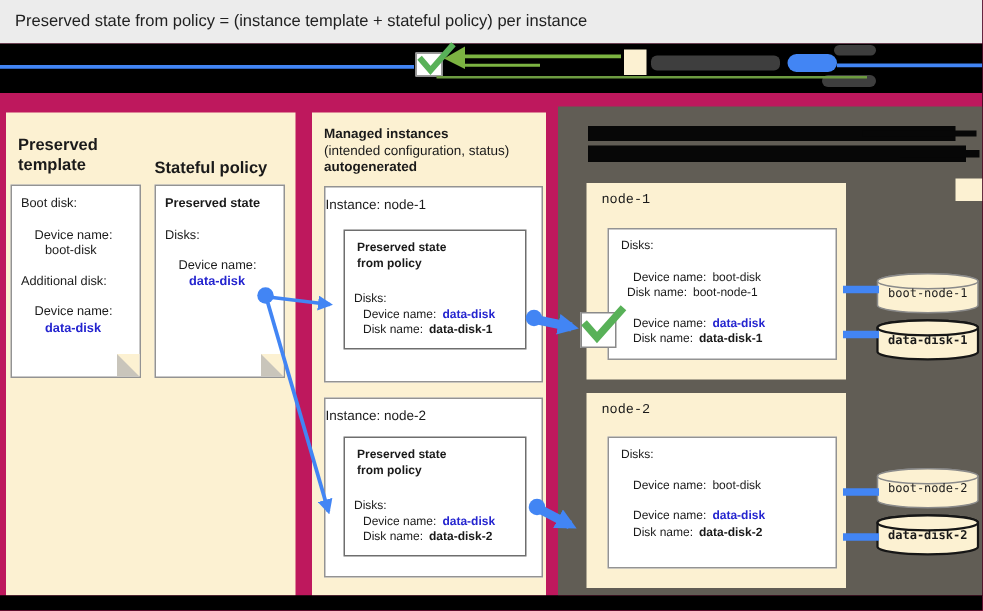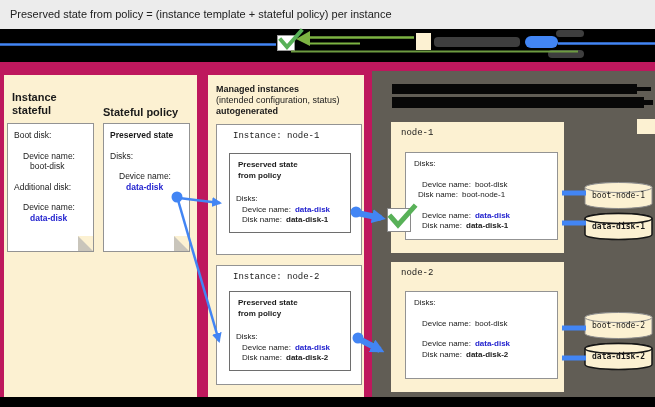--- a/index.html
+++ b/index.html
@@ -31,21 +31,21 @@
   .fold{position:absolute;right:0;bottom:0;width:15px;height:15px;
         background:linear-gradient(to top right,#c9c5bb 49.5%,#fcf1d2 50.5%);}
   .dline{font-family:Liberation Sans, sans-serif;font-size:8.5px;line-height:10.5px;color:#1a1a1a;padding-left:6px;}
   .sm .dline{font-size:8px;line-height:10.5px;}
   .ind1{padding-left:15px;}
   .ind2{padding-left:22px;}
   .mt6{margin-top:6px;} .mt10{margin-top:10px;} .mt13{margin-top:13px;}
   .bold{font-weight:bold;}
   .bluev{color:#2424cf;font-weight:bold;}
   .ml{margin-left:4px;}
-  .inst-title{font-family:Liberation Mono, monospace;font-size:9px;padding-left:16px;margin-top:6px;color:#1a1a1a;}
+  .inst-title{font-family:Liberation Sans, sans-serif;font-size:9px;padding-left:0;margin-top:6px;color:#1a1a1a;}
   .innerbox{position:absolute;background:#fff;border:1px solid #6e6e6e;box-sizing:border-box;}
   .nodename{position:absolute;left:10px;top:6px;font-size:9px;font-family:Liberation Mono, monospace;color:#1a1a1a;}
   
   .checkbox{position:absolute;width:22px;height:22px;background:#fff;border:1px solid #8a8a8a;z-index:6;}
   .checkbox svg{position:absolute;left:1px;top:-4px;overflow:visible;}
   
   .cyl{position:absolute;width:69px;height:29px;z-index:2;}
   .cyl path,.cyl ellipse{fill:#fcf1d2;stroke:#8a8a8a;stroke-width:1;}
   .cyl.emph path,.cyl.emph ellipse{stroke:#161616;stroke-width:1.5;}
   .cyl-label{position:absolute;left:0;right:0;top:10px;text-align:center;
@@ -71,21 +71,21 @@
       </svg>
     </div>
     <div class="leg-beige"></div>
     <div class="leg-blob b1"></div>
     <div class="leg-blob b2"></div>
     <div class="leg-blob b3"></div>
     <div class="leg-pill"></div>
   </div>
 
   <div class="beige" style="left:4px;top:75px;width:193px;height:322px;">
-    <div class="h1" style="left:8px;top:16px;width:64px;">Instance stateful</div>
+    <div class="h1" style="left:8px;top:16px;width:64px;">Preserved template</div>
     <div class="h1" style="left:99px;top:31px;width:92px;">Stateful policy</div>
 
     <div class="doc" style="left:3px;top:48px;width:87px;height:129px;">
       <div class="dline mt6"><span>Boot disk:</span></div>
       <div class="dline ind1 mt10"><span>Device name:</span></div>
       <div class="dline ind2"><span>boot-disk</span></div>
       <div class="dline mt10" style="width:72px;"><span>Additional disk:</span></div>
       <div class="dline ind1 mt10"><span>Device name:</span></div>
       <div class="dline ind2"><span class="bluev">data-disk</span></div>
       <div class="fold"></div>

